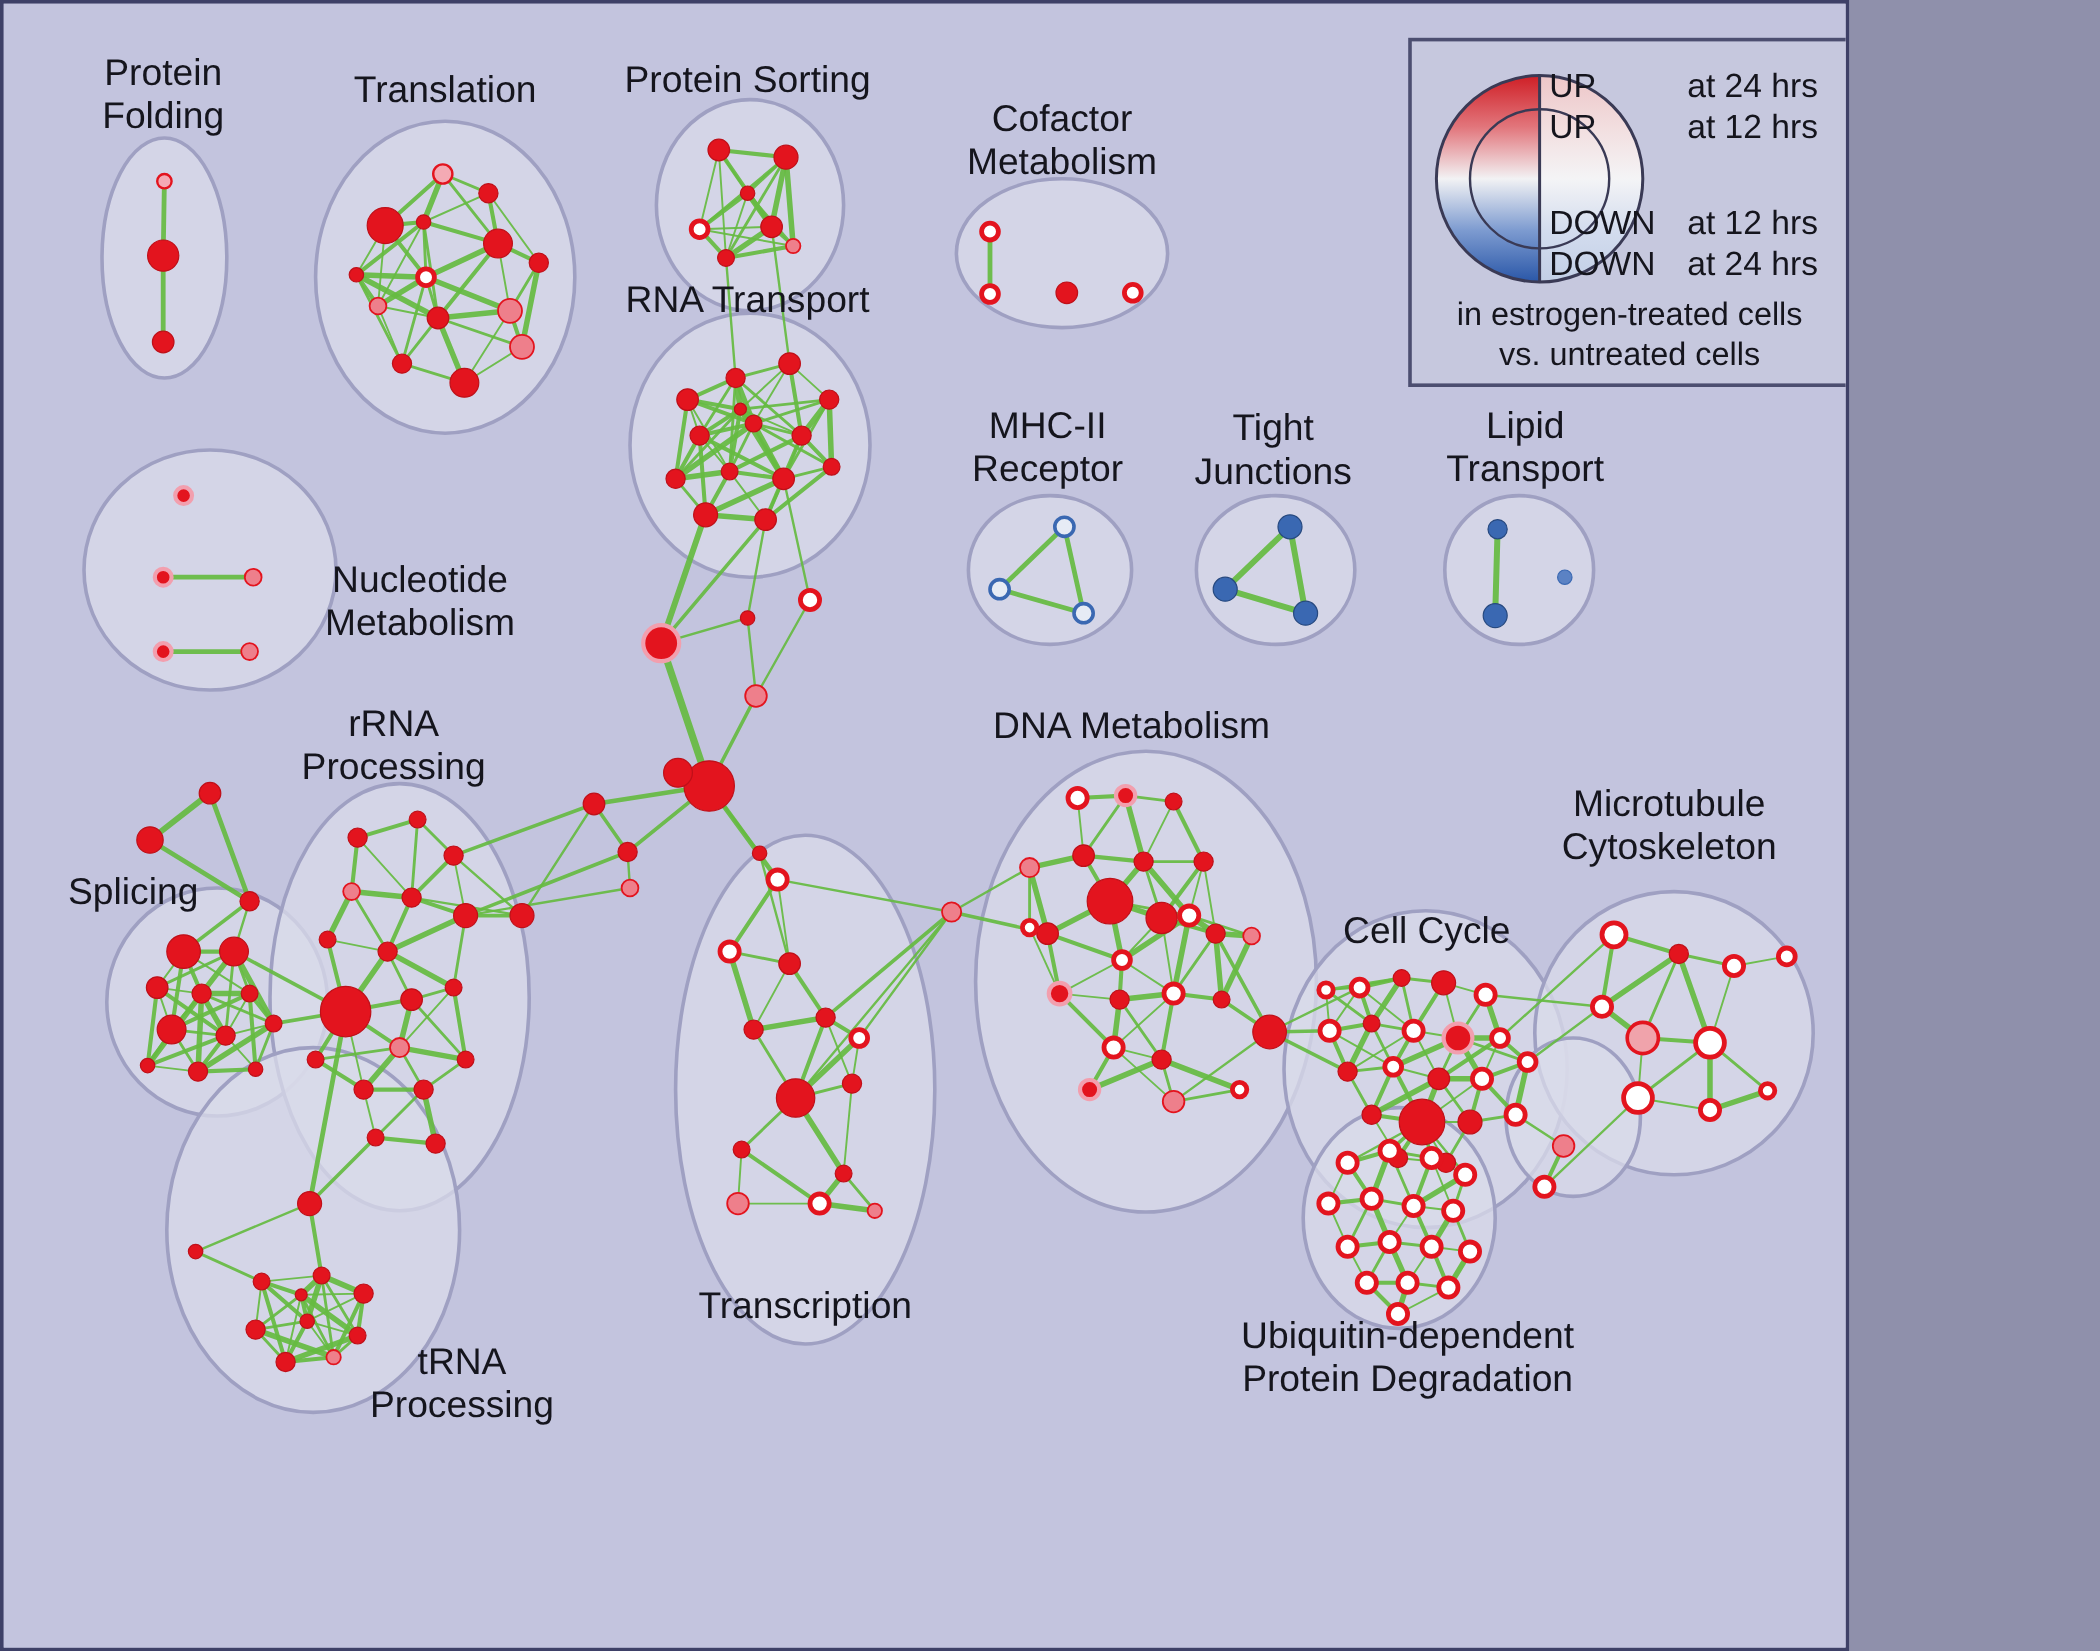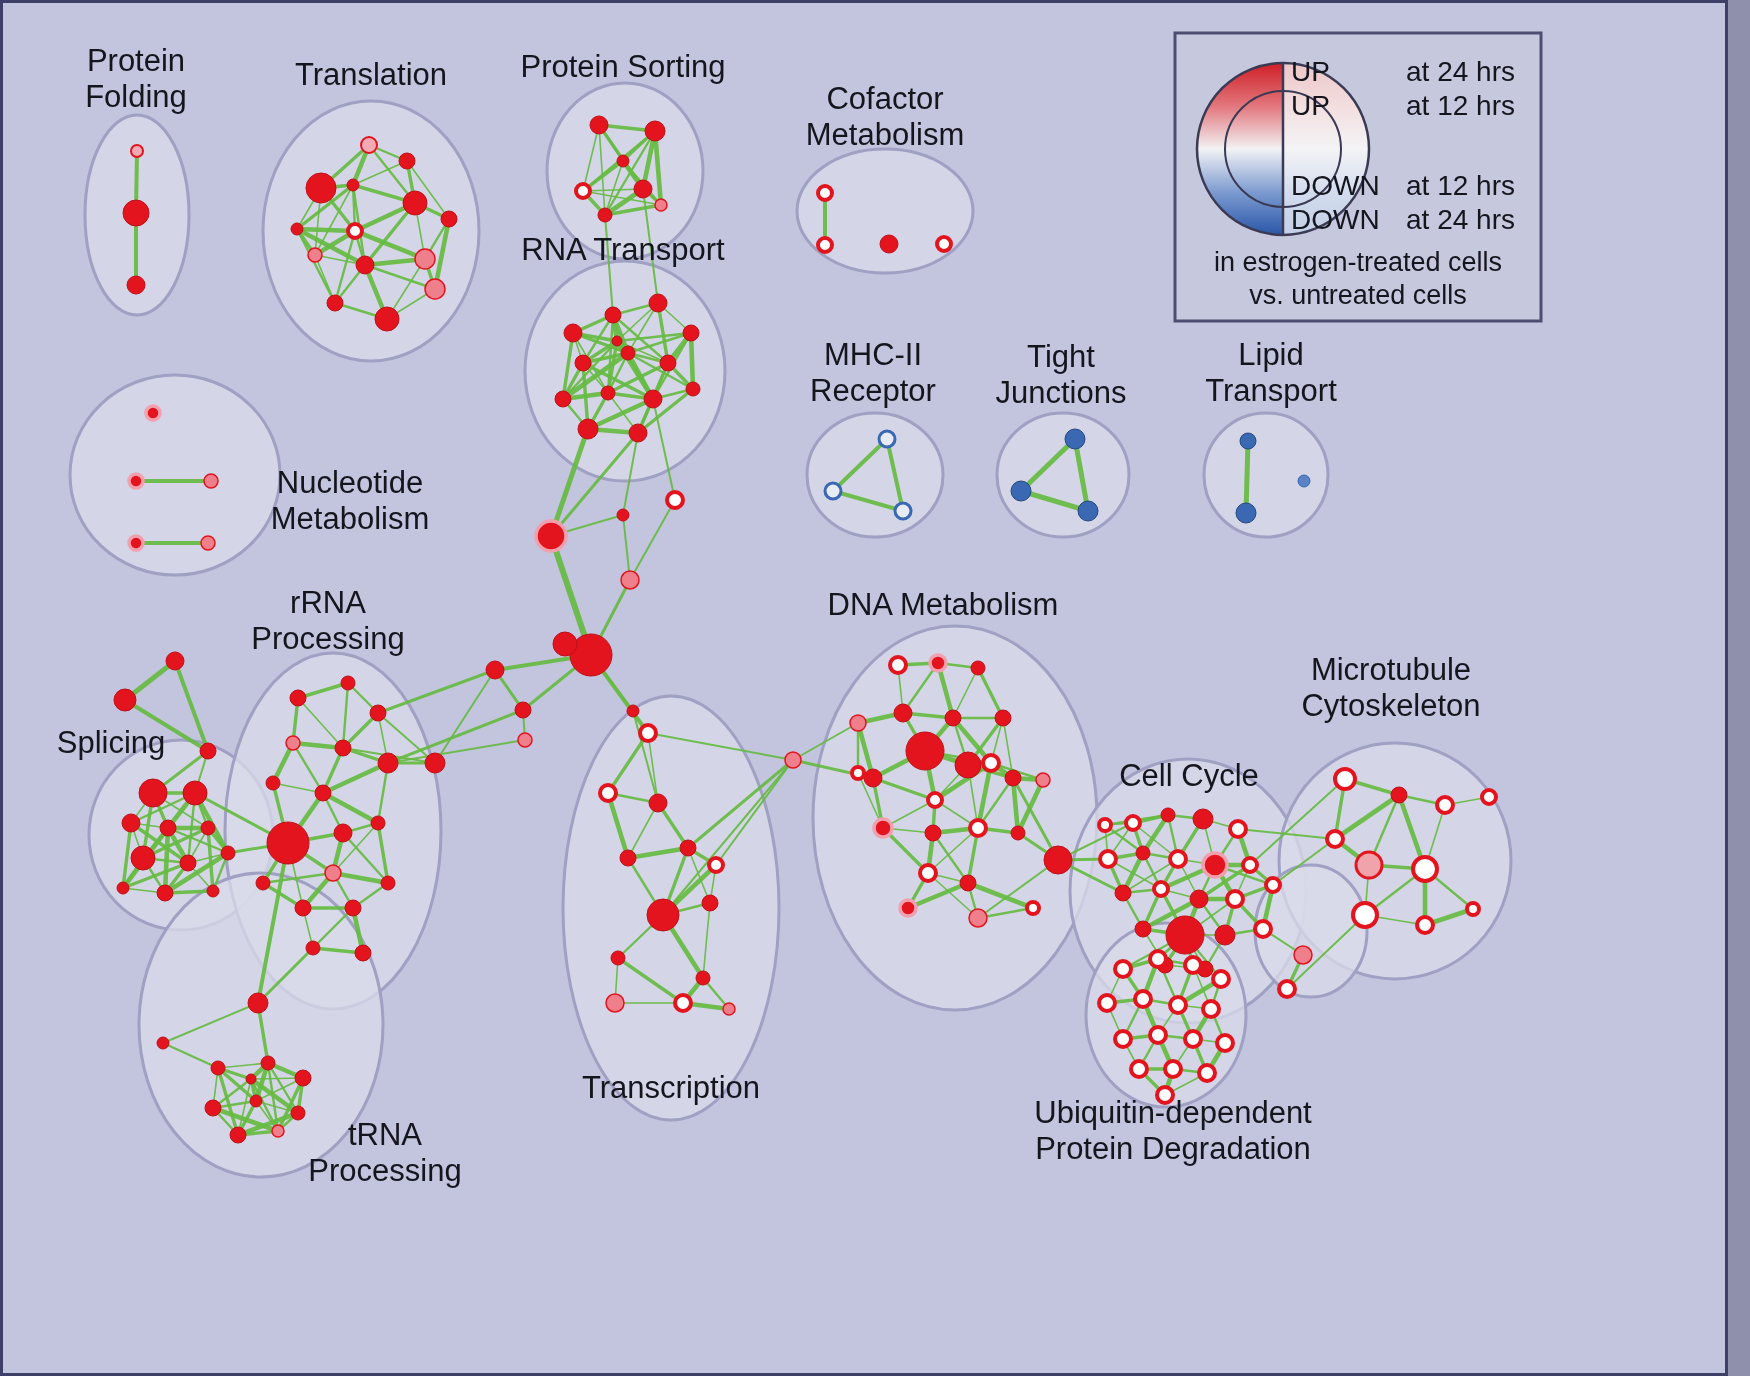--- a/index.html
+++ b/index.html
@@ -1,17 +1,17 @@
 <!DOCTYPE html>
 <html><head>
 <meta charset="utf-8">
 <style>
   html,body { margin:0; padding:0; background:#8f90ab; font-family:"Liberation Sans", sans-serif; }
   .frame {
-    width:1728px; height:1376px; position:relative; overflow:hidden;
+    width:1541px; height:1376px; position:relative; overflow:hidden;
     box-sizing:border-box; border:3px solid #3e4067; background:#c3c4de;
   }
   svg { display:block; }
   .cluster-label { font-family:"Liberation Sans", sans-serif; font-size:31px; fill:#15151d; }
   .legend-label  { font-family:"Liberation Sans", sans-serif; font-size:28px; fill:#15151d; }
   .legend-footer { font-family:"Liberation Sans", sans-serif; font-size:27px; fill:#15151d; }
 </style>
 </head>
 <body>
 

